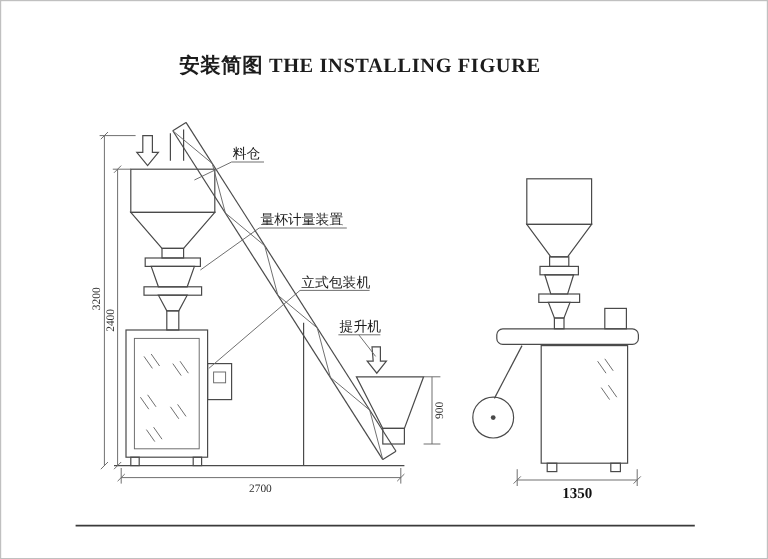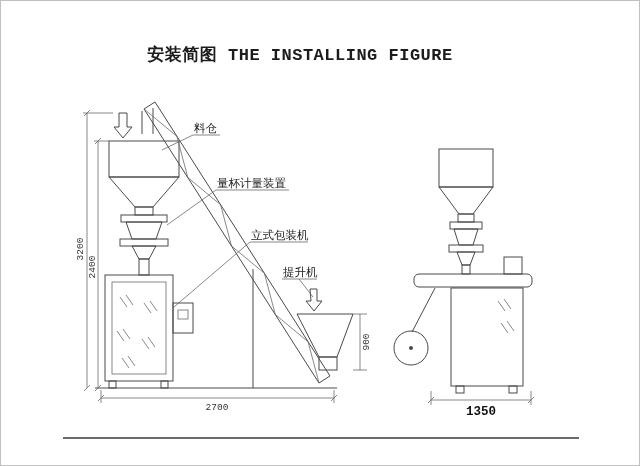--- a/index.html
+++ b/index.html
@@ -2,21 +2,21 @@
 <html><head>
 <meta charset="utf-8">
 <style>
   html,body{margin:0;padding:0;background:#f2f2f2;}
   .page{
     position:relative;
     width:638px;height:464px;
     background:#ffffff;
     border:1px solid #c0c0c0;
     box-shadow:2px 2px 0 #d7d7d7;
-    font-family:Liberation Mono, monospace;
+    font-family:Liberation Serif, serif;
     overflow:hidden;
   }
   svg{display:block;}
   text{fill:#1c1c1c;}
   .t-title{font-size:17px;font-weight:600;letter-spacing:.5px;}
   .t-label{font-size:11.5px;}
   .t-dim{font-size:9.5px;fill:#333;}
   .t-dim-big{font-size:12.5px;font-weight:700;fill:#111;}
   .ln{stroke:#4a4a4a;stroke-width:1;fill:none;}
   .ln-thin{stroke:#6a6a6a;stroke-width:.8;fill:none;}

